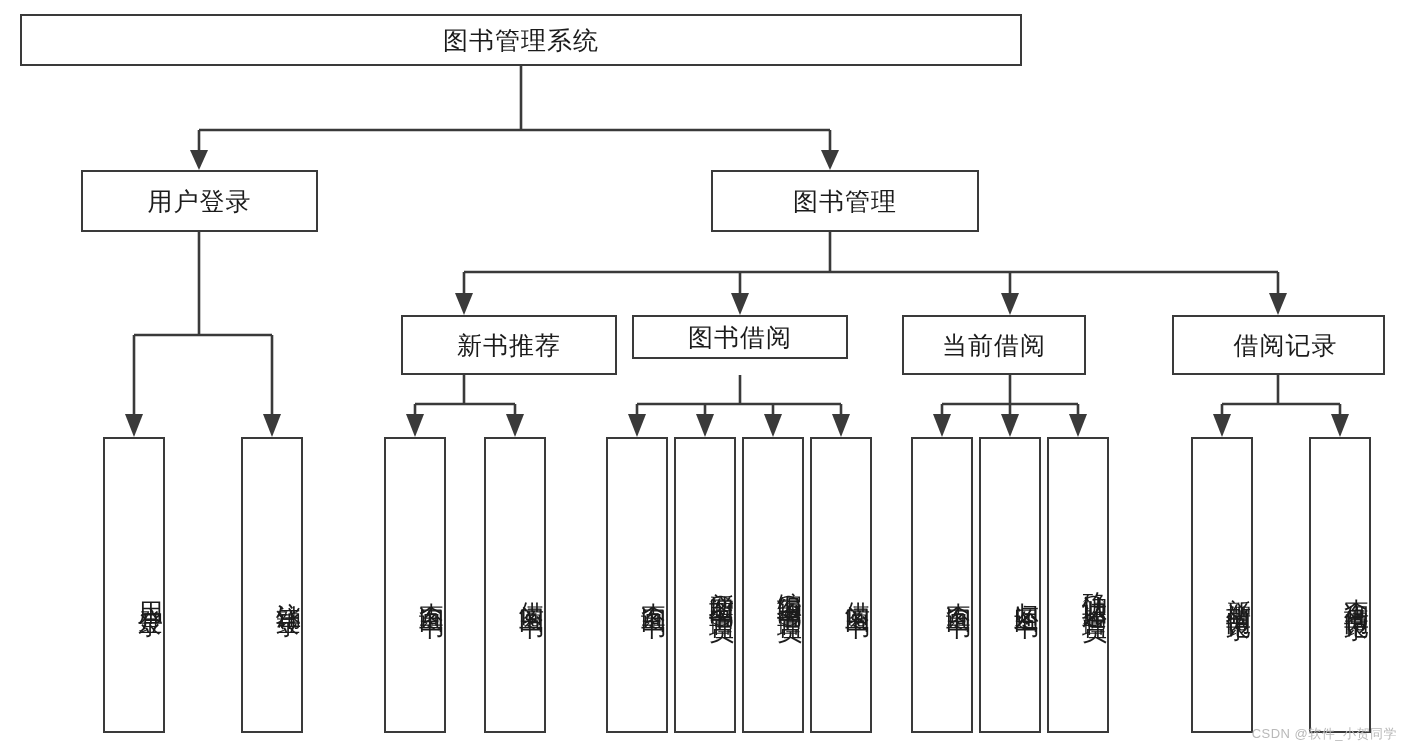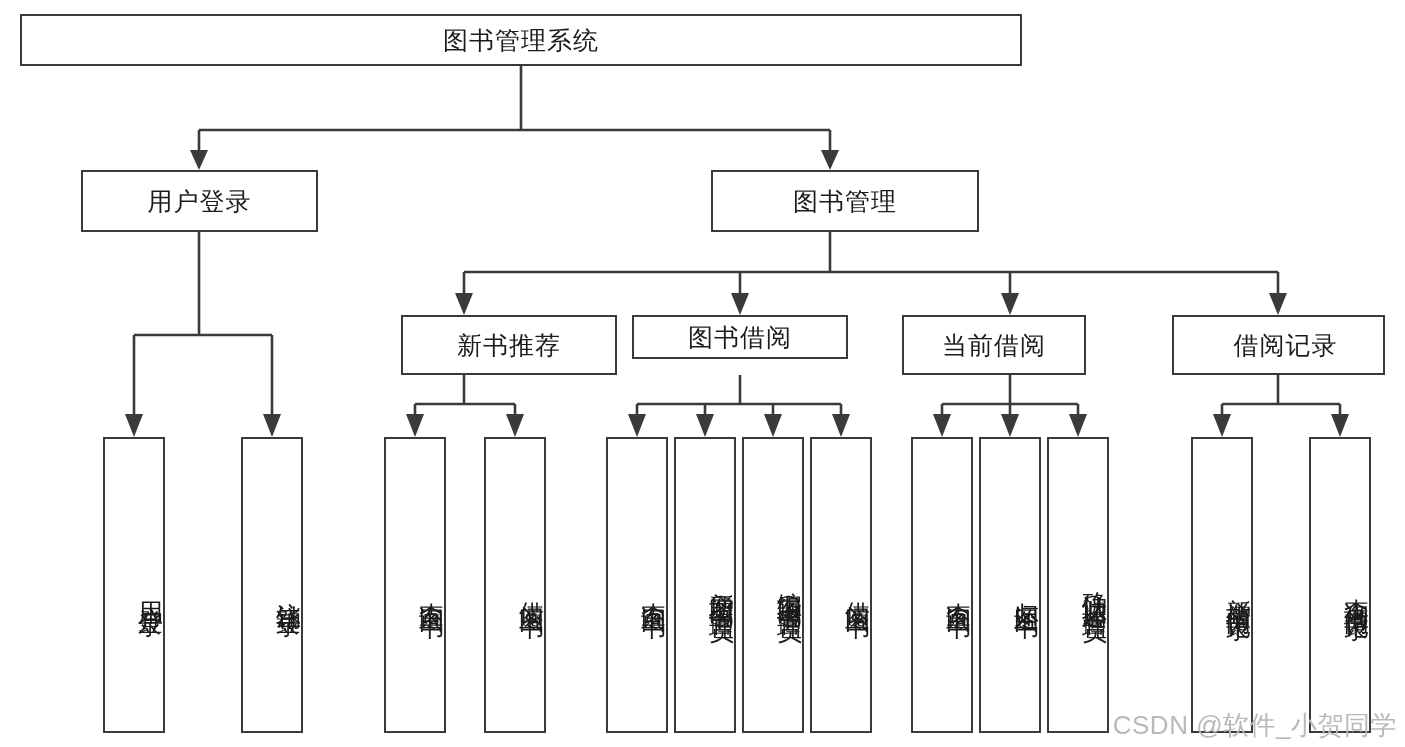--- a/index.html
+++ b/index.html
@@ -40,21 +40,21 @@
   .node.leaf span{
     writing-mode:vertical-rl;
     text-orientation:upright;
     display:block;
   }
 
   .watermark{
     position:absolute;
     right:8px;
     bottom:4px;
-    font-size:26px;
+    font-size:13px;
     color:#b9b9b9;
     white-space:nowrap;
     letter-spacing:0.5px;
     pointer-events:none;
   }
   svg.links{position:absolute;left:0;top:0;width:1405px;height:747px;pointer-events:none;}
   svg.links path, svg.links line{stroke:#3a3a3a;stroke-width:2.6;fill:none;}
   svg.links polygon{fill:#3a3a3a;}
 </style>
 </head>

